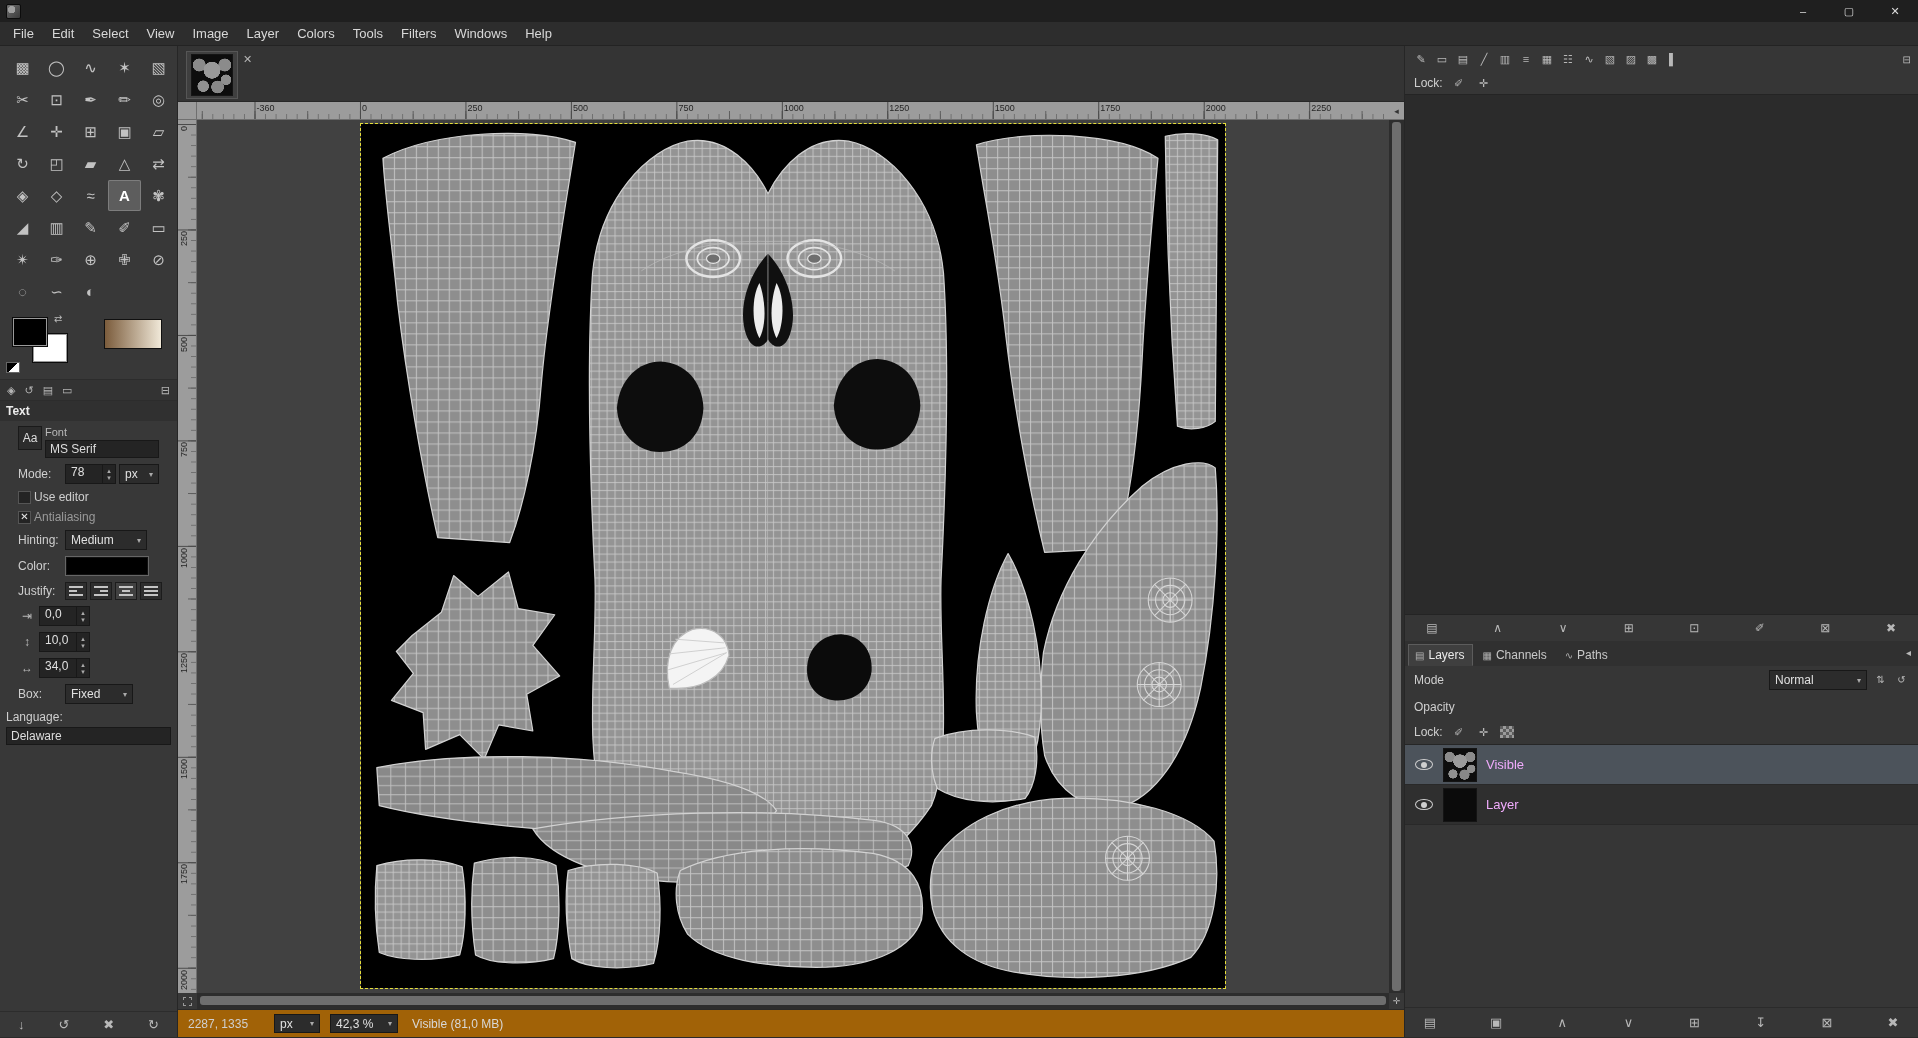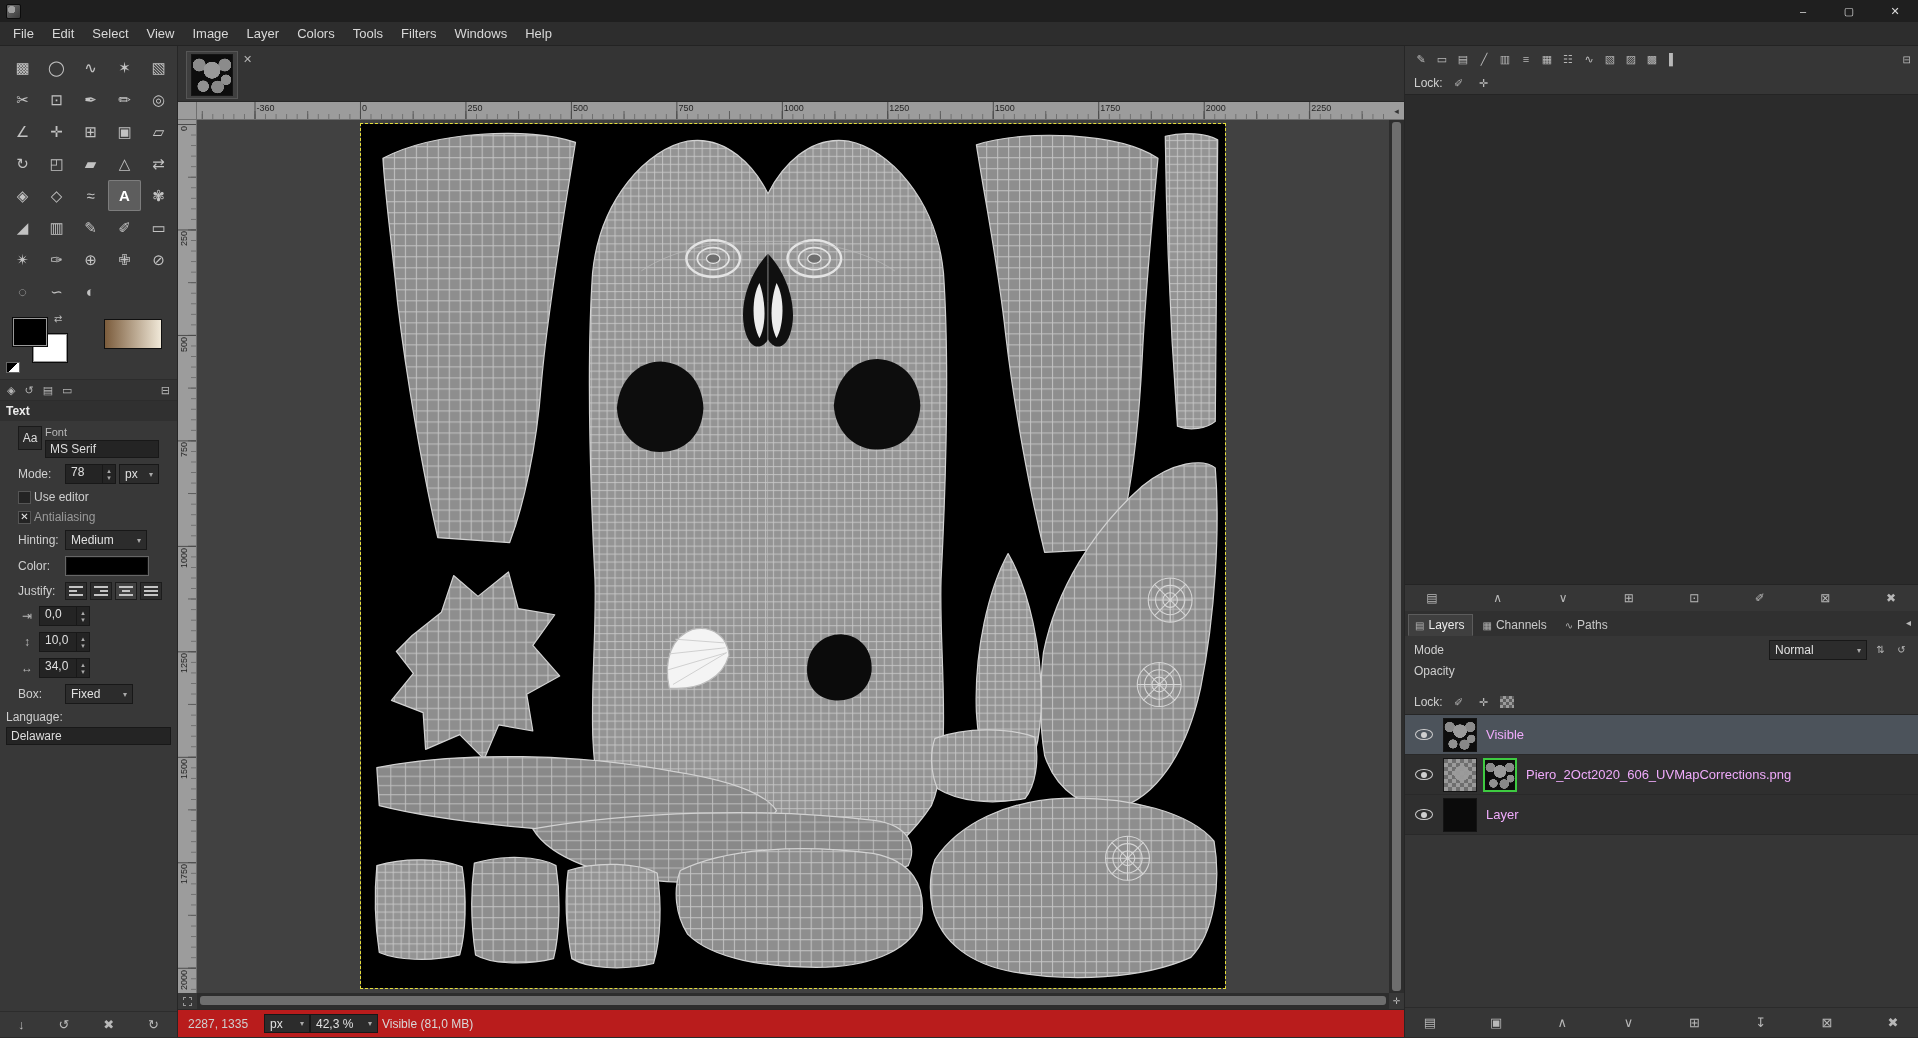--- a/index.html
+++ b/index.html
@@ -104,21 +104,21 @@
 .canvas{width:864px;height:864px;margin:4px auto 0;background:#000;outline:1px dashed #e6de3a;position:relative}
 .canvas svg{display:block;width:100%;height:100%}
 .v-scroll{width:15px;background:#2d2d2d;flex:none}
 .v-thumb{width:9px;margin:2px 3px;background:#6e6e6e;border-radius:3px;height:calc(100% - 4px)}
 .hscroll-row{height:16px;display:flex;flex:none}
 .qmask{width:19px;background:#383838;display:flex;align-items:center;justify-content:center;flex:none}
 .qm-icon{width:9px;height:9px;border:1px dashed #999;display:block}
 .h-scroll{flex:1;background:#2d2d2d}
 .h-thumb{height:9px;margin:3px;background:#6e6e6e;border-radius:3px;width:calc(100% - 6px)}
 .nav-corner{width:15px;background:#383838;display:flex;align-items:center;justify-content:center;font-size:9px;color:#bbb;flex:none}
-.statusbar{height:28px;background:#b91c1c;border-top:1px solid #2a2a2a;display:flex;align-items:center;padding:0 10px;font-size:12px;color:#cfcfcf}
+.statusbar{height:28px;background:#a16207;border-top:1px solid #2a2a2a;display:flex;align-items:center;gap:10px;padding:0 10px;font-size:12px;color:#cfcfcf}
 .statusbar .pos{min-width:76px}
 .statusbar .dropdown{height:19px}
 .statusbar .msg{margin-left:4px;color:#d8d8d8}
 
 
 .rightpanel{width:514px;background:#363636;border-left:1px solid #262626;display:flex;flex-direction:column}
 .rp-toprow{height:26px;display:flex;align-items:center;padding:0 7px;flex:none}
 .rp-topicons{display:flex;gap:3px}
 .rp-icon{width:18px;text-align:center;font-size:11px;color:#b8b8b8;line-height:1}
 .rp-corner{margin-left:auto;color:#b8b8b8;font-size:10px}
@@ -127,21 +127,21 @@
 .rp-midrow{height:26px;display:flex;align-items:center;justify-content:space-between;padding:0 18px;flex:none}
 .rp-midrow .rp-icon{font-size:12px}
 .rp-tabs{height:25px;display:flex;align-items:flex-end;background:#303030;padding:0 3px;gap:2px;position:relative;flex:none}
 .dock-tab{display:flex;align-items:center;gap:4px;padding:3px 8px 3px 6px;font-size:12px;color:#c9c9c9;border:1px solid transparent}
 .dock-tab.selected{background:#3f3f3f;border:1px solid #5c5c5c;border-bottom-color:#3f3f3f;color:#eaeaea}
 .tab-icon{font-size:10px;color:#b0b0b0}
 .rp-corner2{position:absolute;right:7px;top:6px;color:#b8b8b8;font-size:10px}
 .rp-moderow{height:28px;display:flex;align-items:center;gap:6px;padding:0 9px;flex:none}
 .dropdown.mode{margin-left:auto;width:98px}
 .rp-icon.tiny{width:15px;font-size:10px}
-.rp-opacityrow{height:26px;display:flex;gap:2px;padding:0 9px;flex:none}
+.rp-opacityrow{height:26px;display:flex;align-items:center;gap:2px;padding:0 9px;flex:none}
 .opacity-slider{flex:1;height:18px;background:#2a2a2a;border:1px solid #1d1d1d;position:relative;overflow:hidden}
 .opacity-fill{height:100%;background:#454e58}
 .opacity-val{position:absolute;right:5px;top:2px;font-size:12px;color:#e4e4e4}
 .rp-lockrow2{height:24px;display:flex;align-items:center;gap:7px;padding:0 9px;font-size:12px;flex:none}
 .checker-mini{width:14px;height:12px;background-color:#5d5d5d;
   background-image:linear-gradient(45deg,#9b9b9b 25%,transparent 25%,transparent 75%,#9b9b9b 75%),
                    linear-gradient(45deg,#9b9b9b 25%,transparent 25%,transparent 75%,#9b9b9b 75%);
   background-size:6px 6px;background-position:0 0,3px 3px}
 .layers-list{background:#2f2f2f;border-top:1px solid #262626;flex:none}
 .layer-row{height:40px;display:flex;align-items:center;border-bottom:1px solid #292929}
@@ -726,30 +726,20 @@
         <div class="layer-row selected">
           <div class="eye-cell">
             <span class="eye"></span>
           </div>
           <div class="thumbs">
             <div class="thumb uvtex"></div>
           </div>
           <span class="layer-name">Visible</span>
         </div>
 
-        <div class="layer-row">
-          <div class="eye-cell">
-            <span class="eye"></span>
-          </div>
-          <div class="thumbs">
-            <div class="thumb checker"></div>
-            <div class="thumb uvtex texture-green"></div>
-          </div>
-          <span class="layer-name">Piero_2Oct2020_606_UVMapCorrections.png</span>
-        </div>
 
         <div class="layer-row">
           <div class="eye-cell">
             <span class="eye"></span>
           </div>
           <div class="thumbs">
             <div class="thumb black"></div>
           </div>
           <span class="layer-name">Layer</span>
         </div>

